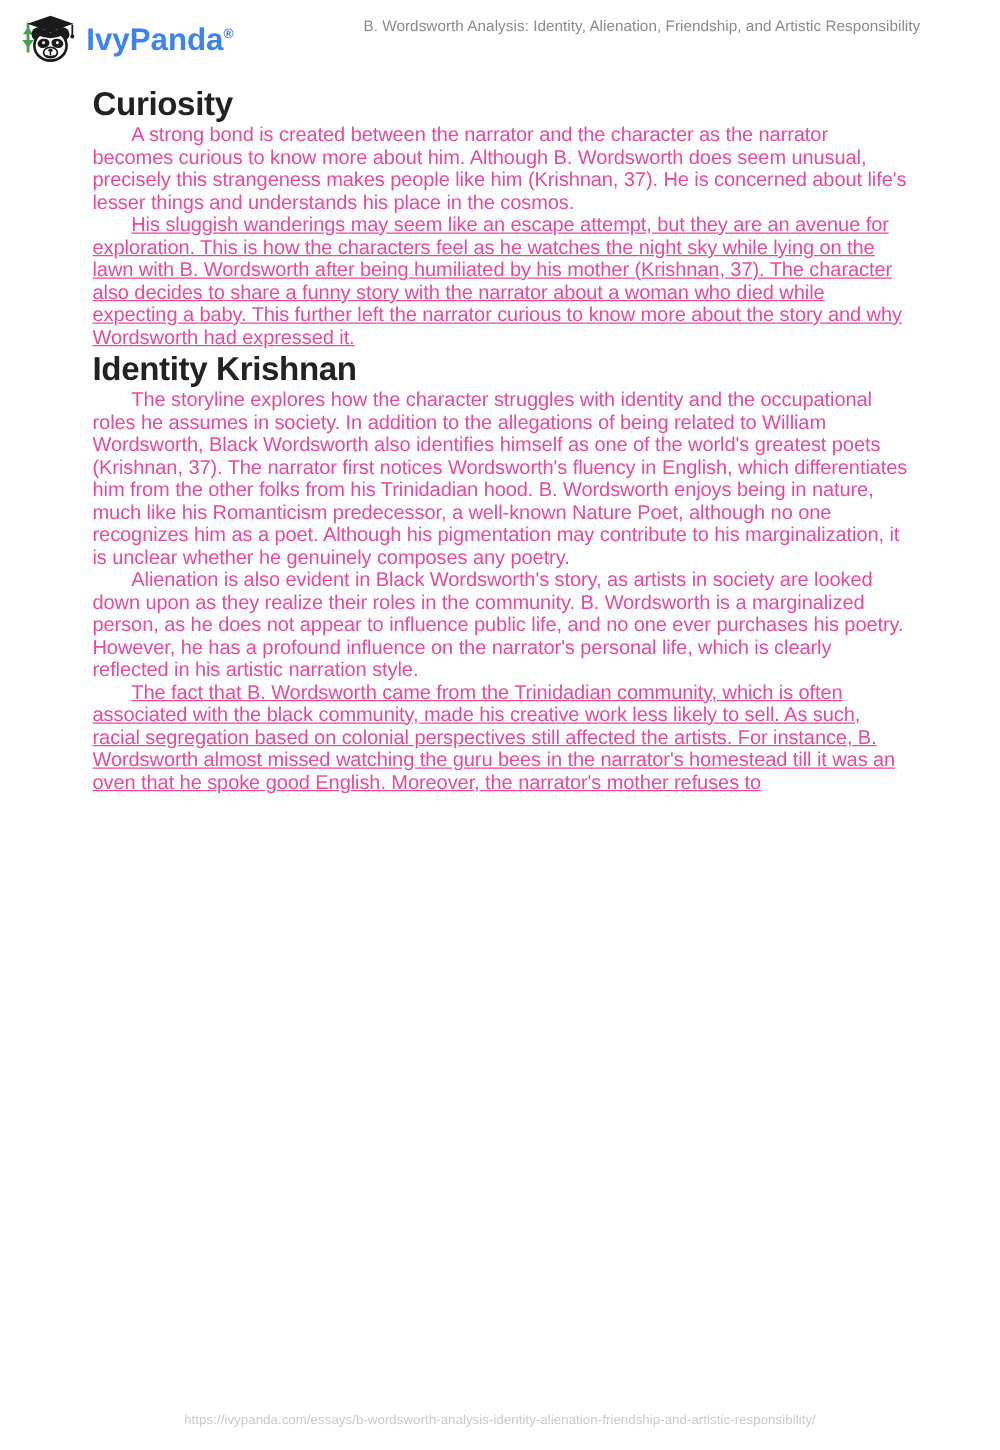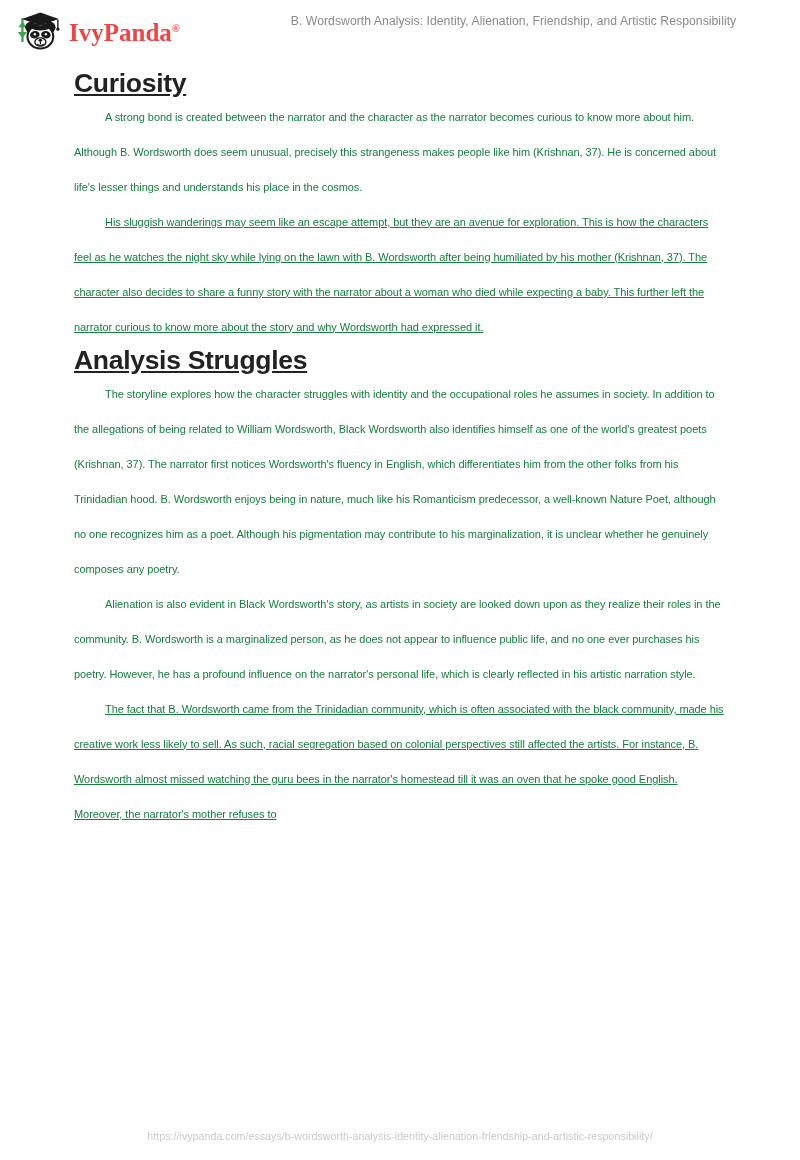--- a/index.html
+++ b/index.html
@@ -33,25 +33,25 @@
     align-items: center;
     gap: 7px;
     height: 46px;
   }
   .brand-mark {
     width: 46px;
     height: 46px;
     display: block;
   }
   .brand-word {
-    font-family: Liberation Serif, serif;
+    font-family: Liberation Sans, sans-serif;
     font-weight: bold;
     font-size: 25px;
     letter-spacing: 0px;
-    color: #ef4444;
+    color: #3b82f6;
     line-height: 1;
     position: relative;
     top: 1px;
     white-space: nowrap;
   }
   .brand-word .reg {
     font-size: 11px;
     vertical-align: super;
     font-weight: bold;
   }
@@ -79,31 +79,30 @@
 
   h2.section-heading {
     font-family: "Liberation Sans", sans-serif;
     font-size: 26.5px;
     font-weight: bold;
     color: #222222;
     margin: 0;
     padding: 0;
     letter-spacing: -0.3px;
     line-height: 1.2;
-    text-decoration: underline;
   }
   .heading-1 { margin-top: 6px; }
   .heading-2 { margin-top: 31px; }
   .heading-3 { margin-top: 30px; }
 
   p.body-par {
     font-family: "Liberation Sans", sans-serif;
-    font-size: 11px;
-    line-height: 35px;
-    color: #15803d;
+    font-size: 16px;
+    line-height: 18px;
+    color: #ec4899;
     margin: 0;
     text-indent: 31px;
     letter-spacing: -0.06px;
   }
   .par-gap { margin-top: 25px; text-decoration: underline; }
   .par-after-heading { margin-top: 24px; }
 
   
   .page-footer {
     position: absolute;
@@ -165,21 +164,21 @@
 
   <div class="header-title">B. Wordsworth Analysis: Identity, Alienation, Friendship, and Artistic Responsibility</div>
 </div>
 
 <div class="content">
 
   <h2 class="section-heading heading-1">Curiosity</h2>
   <p class="body-par par-after-heading">A strong bond is created between the narrator and the character as the narrator becomes curious to know more about him. Although B. Wordsworth does seem unusual, precisely this strangeness makes people like him (Krishnan, 37). He is concerned about life's lesser things and understands his place in the cosmos.</p>
   <p class="body-par par-gap">His sluggish wanderings may seem like an escape attempt, but they are an avenue for exploration. This is how the characters feel as he watches the night sky while lying on the lawn with B. Wordsworth after being humiliated by his mother (Krishnan, 37). The character also decides to share a funny story with the narrator about a woman who died while expecting a baby. This further left the narrator curious to know more about the story and why Wordsworth had expressed it.</p>
 
-  <h2 class="section-heading heading-2">Analysis Struggles</h2>
+  <h2 class="section-heading heading-2">Identity Krishnan</h2>
   <p class="body-par par-after-heading">The storyline explores how the character struggles with identity and the occupational roles he assumes in society. In addition to the allegations of being related to William Wordsworth, Black Wordsworth also identifies himself as one of the world's greatest poets (Krishnan, 37). The narrator first notices Wordsworth's fluency in English, which differentiates him from the other folks from his Trinidadian hood. B. Wordsworth enjoys being in nature, much like his Romanticism predecessor, a well-known Nature Poet, although no one recognizes him as a poet. Although his pigmentation may contribute to his marginalization, it is unclear whether he genuinely composes any poetry.</p>
 
   <p class="body-par par-after-heading">Alienation is also evident in Black Wordsworth's story, as artists in society are looked down upon as they realize their roles in the community. B. Wordsworth is a marginalized person, as he does not appear to influence public life, and no one ever purchases his poetry. However, he has a profound influence on the narrator's personal life, which is clearly reflected in his artistic narration style.</p>
   <p class="body-par par-gap">The fact that B. Wordsworth came from the Trinidadian community, which is often associated with the black community, made his creative work less likely to sell. As such, racial segregation based on colonial perspectives still affected the artists. For instance, B. Wordsworth almost missed watching the guru bees in the narrator's homestead till it was an oven that he spoke good English. Moreover, the narrator's mother refuses to</p>
 
 </div>
 
 <div class="page-footer">
   <div class="footer-url">https://ivypanda.com/essays/b-wordsworth-analysis-identity-alienation-friendship-and-artistic-responsibility/</div>
 </div>

